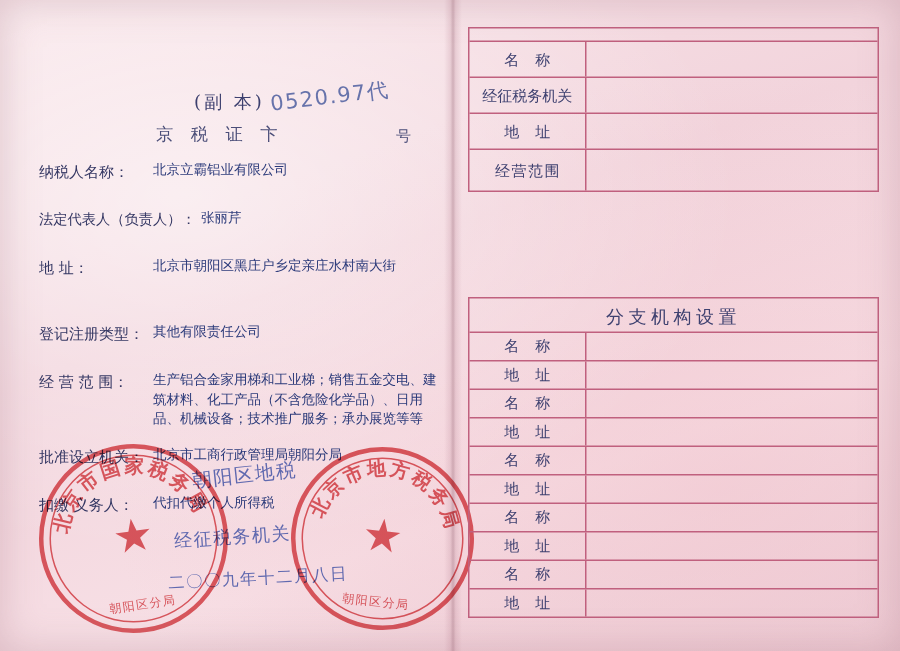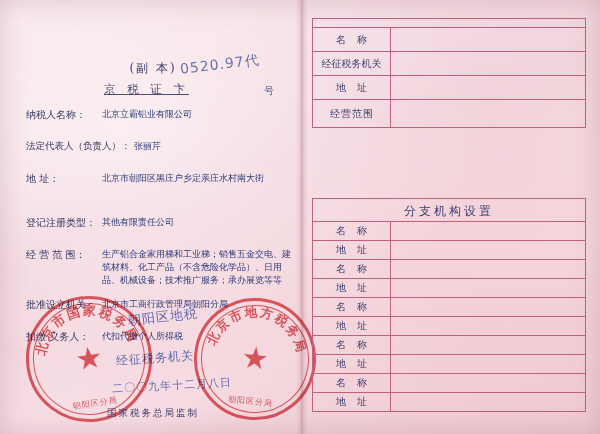--- a/index.html
+++ b/index.html
@@ -75,21 +75,20 @@
     color: #3c3f6e;
     letter-spacing: 2px;
   }
   .cert-no-label {
     position: absolute;
     left: 92px; top: 74px;
     font-family: "DejaVu Serif", serif;
     font-size: 11.5px;
     color: #4a4d78;
     letter-spacing: 4px;
-    text-decoration: underline;
   }
   .cert-no-value {
     position: absolute;
     left: 132px; top: 74px;
     font-family: "DejaVu Sans Mono", monospace;
     font-size: 12px;
     color: #2b2b4f;
     letter-spacing: 0.4px;
   }
   .cert-no-suffix {
@@ -369,21 +368,20 @@
           <path id="arcR" d="M 16,60 A 44,44 0 1 1 104,60"></path>
         </defs>
         <text>
           <textPath href="#arcR" startOffset="50%" text-anchor="middle" id="arcR-text">北京市地方税务局</textPath>
         </text>
       </svg>
       <div class="star">★</div>
       <div class="stamp-bottom">朝阳区分局</div>
     </div>
 
-    <div class="footer-note">国家税务总局监制</div>
   </div>
 
   <div class="right-page">
 
     <div class="tbl" style="top:8px;">
       <div class="tbl-head">
       </div>
       <div class="row">
         <div class="cell-label">名   称</div>
         <div class="cell-value"></div>

